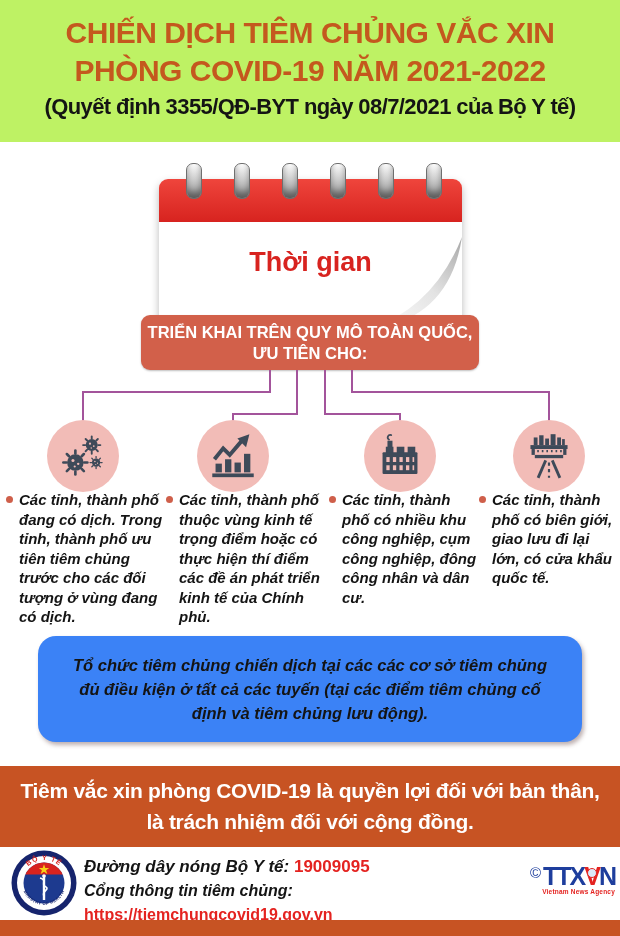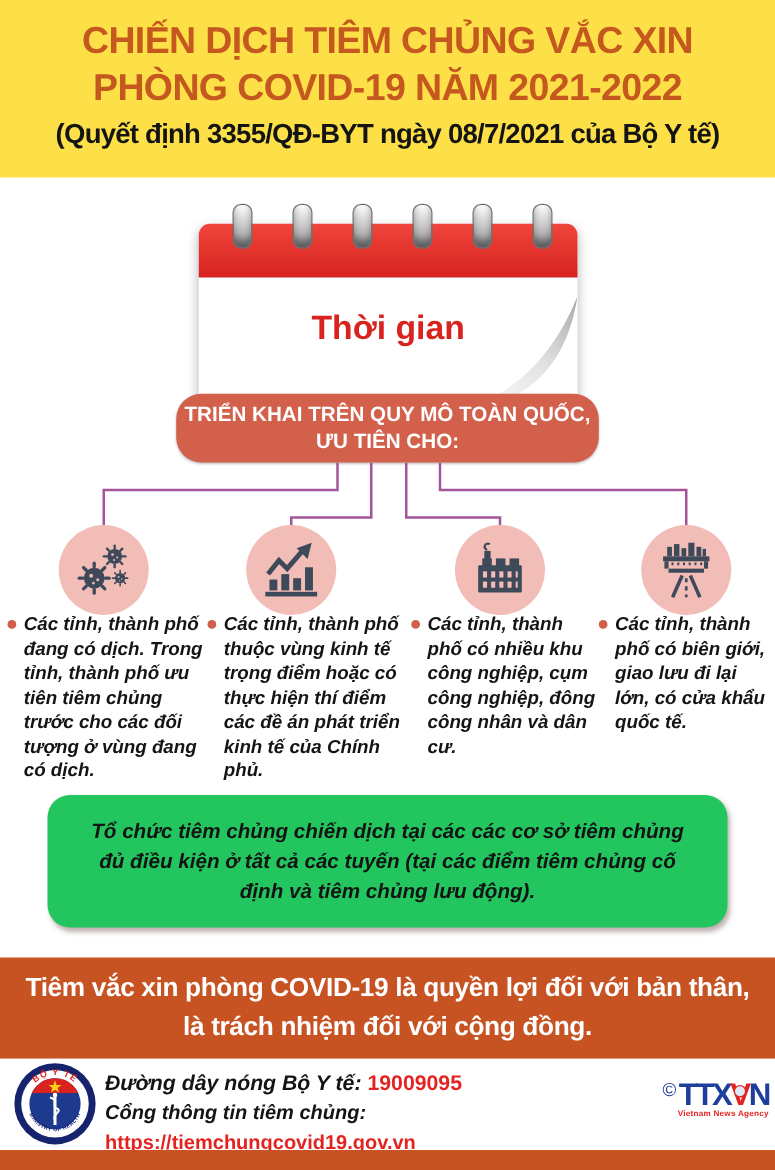--- a/index.html
+++ b/index.html
@@ -1,48 +1,48 @@
 <!DOCTYPE html>
 <html><head>
 <meta charset="utf-8">
 <style>
   html,body{margin:0;padding:0;}
   body{font-family:"Liberation Sans","DejaVu Sans",sans-serif;background:#fff;}
   .page{position:relative;width:620px;height:936px;background:#ffffff;overflow:hidden;}
 
   
-  .header{position:absolute;top:0;left:0;width:620px;height:142px;background:#fde047;text-align:center;}
+  .header{position:absolute;top:0;left:0;width:620px;height:142px;background:#bef264;text-align:center;}
   .title{margin-top:14px;color:#c4581e;font-weight:bold;font-size:30px;line-height:38px;letter-spacing:-0.5px;}
   .subtitle{margin-top:4px;color:#141414;font-weight:bold;font-size:22px;letter-spacing:-0.6px;}
 
   
   .calendar{position:absolute;left:159px;top:163px;width:303px;height:166px;}
   .cal-card{position:absolute;left:0;top:16px;right:0;bottom:0;background:#ffffff;border-radius:9px;box-shadow:0 4px 9px rgba(0,0,0,0.28);}
   .cal-red{position:absolute;left:0;top:0;right:0;height:43px;background:linear-gradient(180deg,#ef453c,#d7231f);border-radius:9px 9px 0 0;}
   .cal-ring{position:absolute;top:0;width:14px;height:34px;border-radius:7px;background:linear-gradient(180deg,#fdfdfd 0%,#cfcfcf 45%,#8d8d8d 100%);border:1px solid #6f6f6f;box-shadow:inset 0 -6px 6px rgba(0,0,0,0.35);}
   .cal-label{position:absolute;top:68px;width:100%;text-align:center;color:#d8231f;font-weight:bold;font-size:27px;}
   .cal-range{position:absolute;top:100px;width:100%;text-align:center;color:#d8231f;font-weight:bold;font-size:35px;letter-spacing:-1px;}
   .cal-curl{position:absolute;right:0;bottom:0;}
 
   
-  .scope-banner{position:absolute;left:141px;top:315px;width:338px;height:55px;background:#d2604a;border-radius:20px;box-shadow:0 1px 2px rgba(0,0,0,0.25);color:#fff;font-weight:bold;font-size:16.5px;line-height:21px;text-align:center;padding-top:7px;box-sizing:border-box;}
+  .scope-banner{position:absolute;left:141px;top:315px;width:338px;height:55px;background:#d2604a;border-radius:9px;box-shadow:0 1px 2px rgba(0,0,0,0.25);color:#fff;font-weight:bold;font-size:16.5px;line-height:21px;text-align:center;padding-top:7px;box-sizing:border-box;}
 
   .connectors{position:absolute;left:0;top:370px;}
 
   
   .pcircle{position:absolute;top:420px;width:72px;height:72px;border-radius:50%;background:#f2bcb7;display:flex;align-items:center;justify-content:center;}
   .pc1{left:47px;} .pc2{left:197px;} .pc3{left:364px;} .pc4{left:513px;}
 
   
   .pcol{position:absolute;top:490px;font-weight:bold;font-style:italic;font-size:15px;line-height:19.5px;color:#141414;padding-left:13px;box-sizing:border-box;}
   .pcol .bullet{position:absolute;left:0;top:6px;width:7px;height:7px;border-radius:50%;background:#cf5f4a;}
   .col1{left:6px;width:158px;} .col2{left:166px;width:162px;} .col3{left:329px;width:152px;} .col4{left:479px;width:140px;}
 
   
-  .note-box{position:absolute;left:38px;top:636px;width:544px;height:106px;background:#22c55e;border-radius:18px;box-shadow:2px 3px 4px rgba(110,80,80,0.45);display:flex;align-items:center;justify-content:center;text-align:center;font-weight:bold;font-style:italic;font-size:16.5px;line-height:24px;color:#141414;padding:0 26px;box-sizing:border-box;}
+  .note-box{position:absolute;left:38px;top:636px;width:544px;height:106px;background:#3b82f6;border-radius:18px;box-shadow:2px 3px 4px rgba(110,80,80,0.45);display:flex;align-items:center;justify-content:center;text-align:center;font-weight:bold;font-style:italic;font-size:16.5px;line-height:24px;color:#141414;padding:0 26px;box-sizing:border-box;}
 
   
   .slogan{position:absolute;left:0;top:766px;width:620px;height:81px;background:#c75323;color:#fff;font-weight:bold;text-align:center;padding-top:9px;box-sizing:border-box;}
   .slogan div{font-size:21px;line-height:31px;letter-spacing:-0.3px;white-space:nowrap;}
 
   
   .footer{position:absolute;left:0;top:847px;width:620px;height:73px;background:#fff;}
   .moh{position:absolute;left:11px;top:3px;}
   .contact{position:absolute;left:84px;right:104px;top:8px;text-align:left;color:#141414;}
   .contact .row1{font-size:17px;line-height:24px;}

